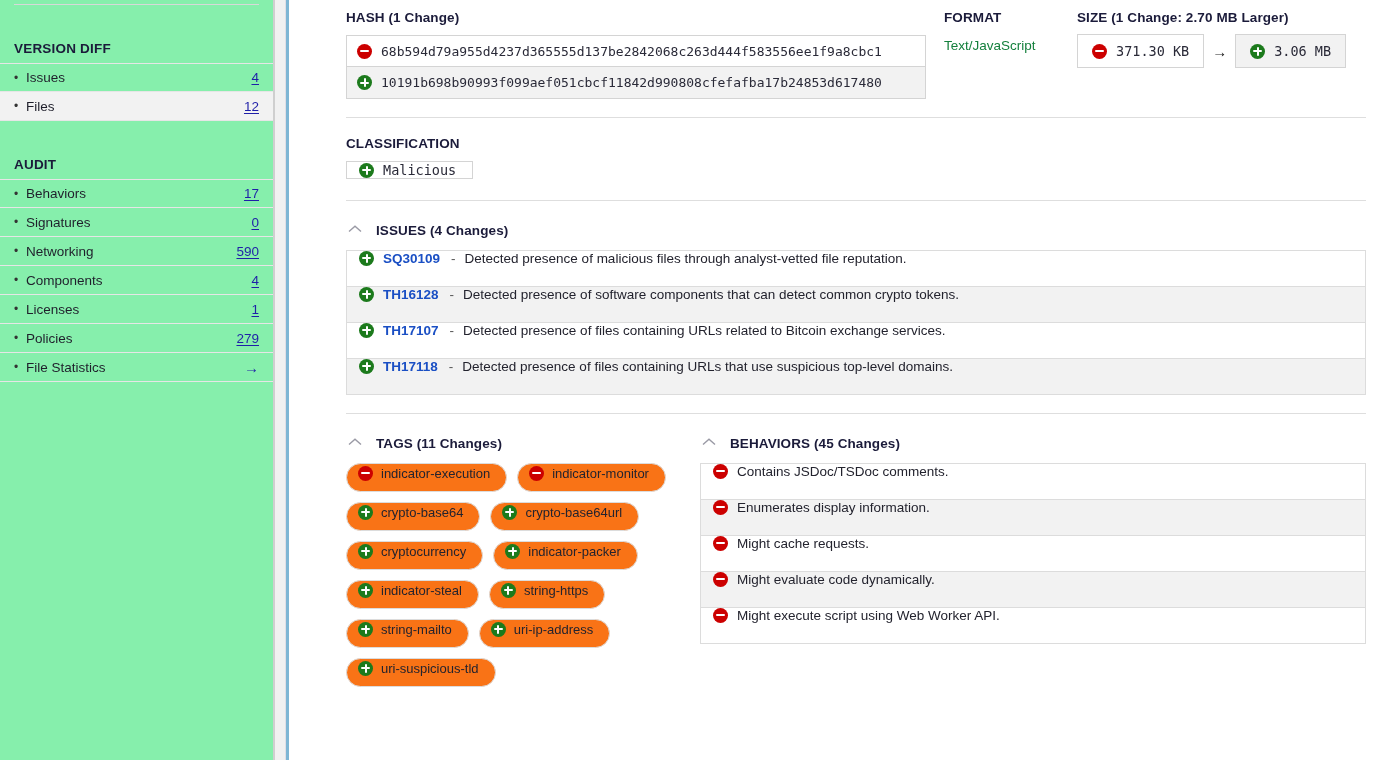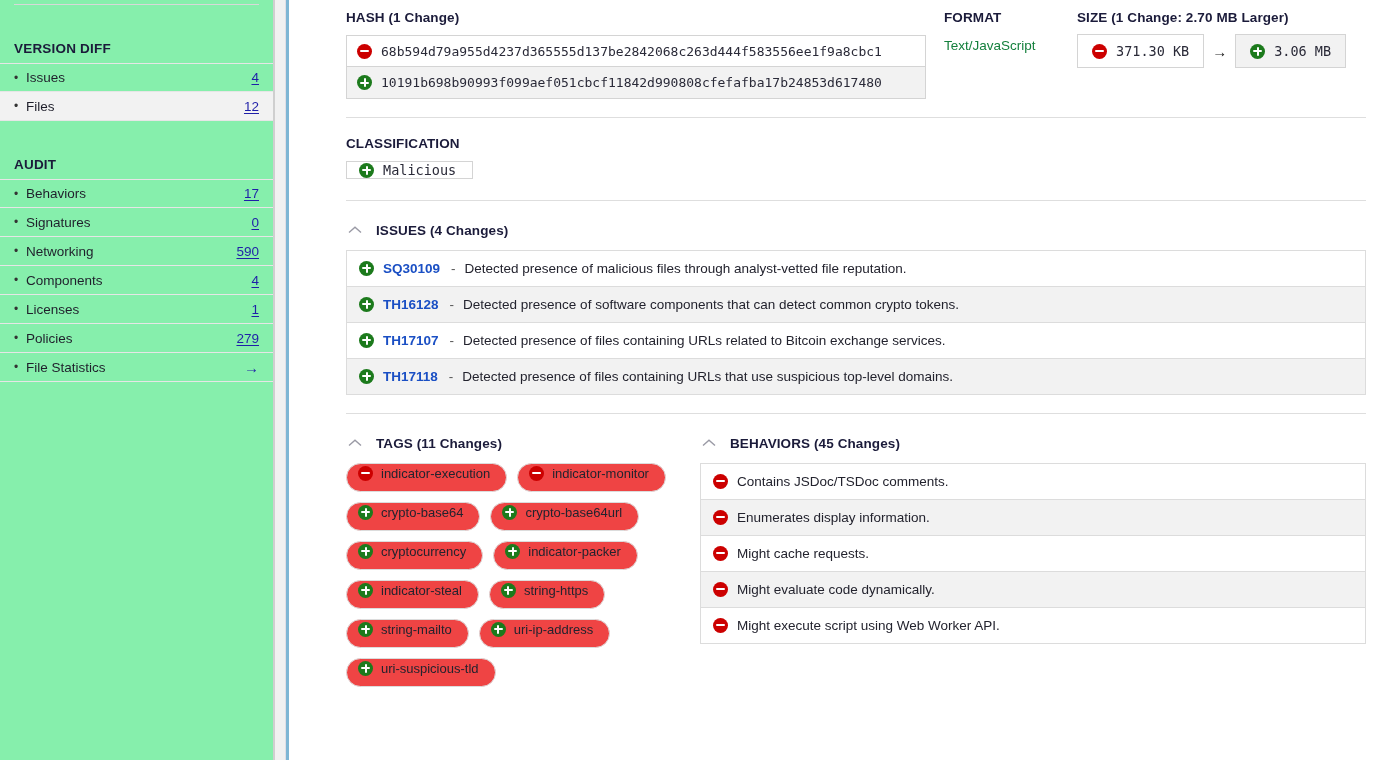--- a/index.html
+++ b/index.html
@@ -110,45 +110,45 @@
   .block { padding: 0 22px 0 56px; }
   .block-title { margin-top: 18px; }
 
   .class-box {
     display: inline-flex; align-items: center;
     border: 1px solid #d4d4d4; height: 18px; padding: 0 16px 0 12px;
     font-size: 13.5px; color: #2a2a38; margin-top: 10px;
   }
 
   .collapsible-head {
-    display: flex; align-items: center; margin-top: 22px;
+    display: flex; align-items: flex-start; margin-top: 22px;
   }
   .chev {
     width: 18px; height: 12px; margin-right: 12px; flex: 0 0 auto;
   }
 
   .list-table { margin-top: 12px; border: 1px solid #dcdcdc; border-bottom: none; }
   .list-row {
-    display: flex; align-items: center; height: 36px; padding: 0 0 0 12px;
+    display: flex; height: 36px; padding: 0 0 0 12px;
     border-bottom: 1px solid #dcdcdc; font-size: 13.5px; color: #23232e;
     background: #ffffff;
   }
   .list-row:nth-child(even) { background: #f2f2f2; }
   .issue-id { color: #1a4fc4; font-weight: bold; margin-right: 2px; }
   .issue-dash { color: #555; margin: 0 9px; }
   .issue-text { color: #23232e; }
 
   .two-col { display: flex; padding: 0 22px 0 56px; }
   .tags-col { width: 350px; flex: 0 0 350px; }
   .behav-col { flex: 1 1 auto; padding-left: 4px; }
 
   .tags-wrap { display: flex; flex-wrap: wrap; margin-top: 12px; width: 340px; }
   .tag {
     display: inline-flex; align-items: center;
-    background: #ef4444; border: 1px solid #dcdcdc; border-radius: 20px;
+    background: #f97316; border: 1px solid #dcdcdc; border-radius: 20px;
     height: 29px; padding: 0 16px 8px 11px; margin: 0 10px 10px 0;
     font-size: 13px; color: #23232e; white-space: nowrap;
   }
   .tag .badge { margin-right: 8px; }
 </style>
 </head>
 <body>
 
 <div id="page">
 

